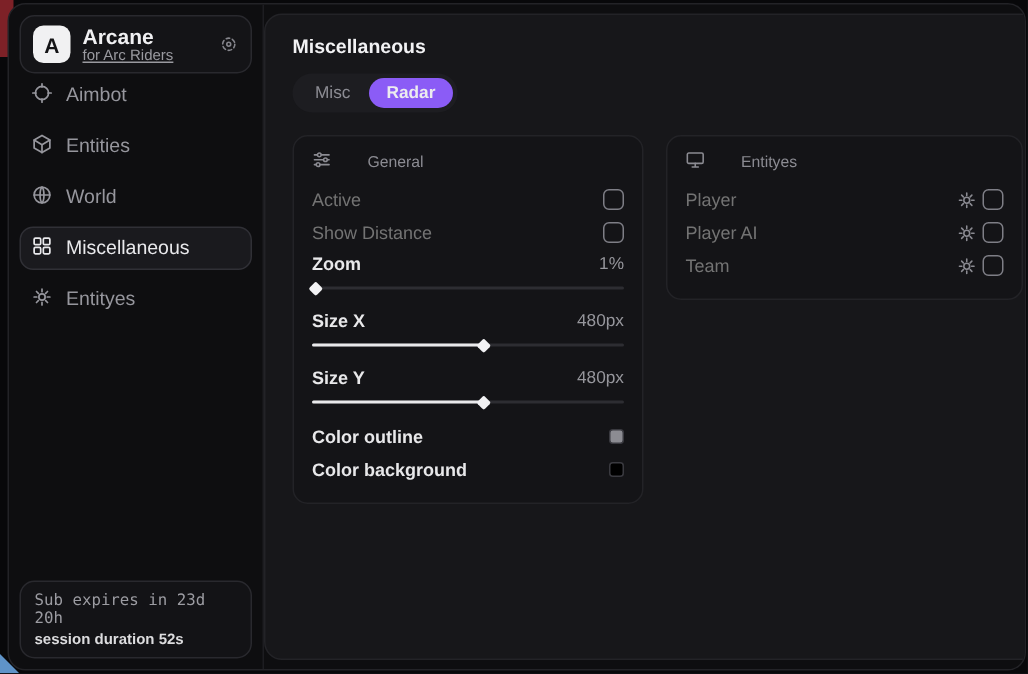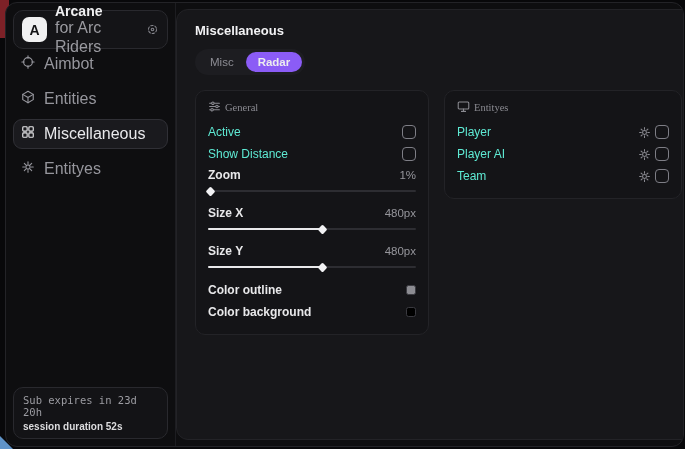--- a/index.html
+++ b/index.html
@@ -15,27 +15,27 @@
             display:flex; overflow:hidden; }
 
   
   .sidebar { width:170px; flex:none; display:flex; flex-direction:column; padding:7px; border-right:1px solid #1d1d21; }
   .logo-card { display:flex; align-items:center; gap:8px; background:#141417; border:1px solid #29292e;
                border-radius:10px; padding:6px 8px; height:39px; }
   .logo-box { width:25px; height:25px; background:#f1f1f2; border-radius:7px; color:#141416;
               font-weight:bold; font-size:14px; display:flex; align-items:center; justify-content:center; }
   .logo-text { flex:1; line-height:1.15; }
   .logo-title { color:#f0f0f2; font-size:14px; font-weight:bold; }
-  .logo-sub { color:#9a9aa0; font-size:16px; }
+  .logo-sub { color:#9a9aa0; font-size:10px;text-decoration:underline; }
   .sync { color:#85858c; display:flex; }
 
   .category { color:#77777e; font-size:10px; margin:12px 0 4px 7px; }
 
   .nav { display:flex; flex-direction:column; gap:5px; }
-  .nav-item { display:flex; align-items:center; gap:9px; color:#96969d; font-size:16px;
+  .nav-item { display:flex; align-items:flex-start; gap:9px; color:#96969d; font-size:13px;
               padding:5px 7px; border:1px solid transparent; border-radius:9px; cursor:pointer; }
   .nav-item.active { background:#1a1a1e; border-color:#303036; color:#e9e9ec; }
   .nav-item svg { flex:none; }
 
   .sidebar-spacer { flex:1; }
   .sub-card { background:#131316; border:1px solid #29292e; border-radius:10px; padding:6px 9px; }
   .sub-line1 { font-family:"DejaVu Sans Mono", monospace; color:#9c9ca2; font-size:10.5px; }
   .sub-line2 { color:#dcdcde; font-size:10px; margin-top:3px; font-weight:bold; }
 
   
@@ -45,25 +45,25 @@
 
   .tabs { display:inline-flex; align-items:flex-start; background:#1d1d21; border-radius:999px;
           padding:3px; margin-top:11px; align-self:flex-start; }
   .tab { font-size:11.5px; color:#8c8c93; padding:4px 12px; border-radius:999px; cursor:pointer; }
   .tab.active { background:#8b5cf6; color:#ececef; font-weight:bold; }
 
   .cards { display:flex; gap:15px; margin-top:15px; align-items:flex-start; }
   .card { background:#141417; border:1px solid #232327; border-radius:10px; padding:9px 12px 11px; }
   .card-general { width:234px; }
   .card-entities { width:238px; }
-  .card-header { display:flex; align-items:center; gap:4px; color:#8b8b92;
-                 font-family:Liberation Serif, serif; font-size:10.5px; margin-bottom:6px;text-align:center; }
+  .card-header { display:flex; align-items:center; gap:24px; color:#8b8b92;
+                 font-family:Liberation Sans, sans-serif; font-size:10.5px; margin-bottom:6px;text-align:center; }
 
   .row { display:flex; align-items:center; justify-content:space-between; height:22px; }
-  .lbl-dim { color:#5eead4; font-size:12px; }
+  .lbl-dim { color:#737373; font-size:12px; }
   .lbl-bright { color:#e8e8ea; font-size:12px; font-weight:bold; }
   .val { color:#96969c; font-size:11.5px; }
 
   .checkbox { width:14px; height:14px; border:1.5px solid #7e7e86; border-radius:4px; background:transparent; cursor:pointer; }
 
   .slider-group { margin-bottom:7px; }
   .slider { position:relative; height:10px; margin-top:1px; cursor:pointer; }
   .slider .track { position:absolute; left:0; right:0; top:4px; height:2px; background:#2d2d32; border-radius:2px; }
   .slider .fill { position:absolute; left:0; top:4px; height:2px; background:#e9e9eb; border-radius:2px; }
   .slider .thumb { position:absolute; top:1.5px; width:7px; height:7px; background:#f2f2f4;
@@ -113,20 +113,29 @@
       </div>
       <div class="nav-item">
         <span>
           <svg class="ic" width="14" height="14" viewBox="0 0 16 16">
               <path d="M8 1.5 14 5v6l-6 3.5L2 11V5z"></path>
               <path d="M2 5l6 3.5L14 5M8 8.5V14.5"></path>
             </svg>
         </span>
         <span>Entities</span>
       </div>
+      <div class="nav-item">
+        <span>
+          <svg class="ic" width="14" height="14" viewBox="0 0 16 16">
+              <circle cx="8" cy="8" r="6"></circle>
+              <path d="M2 8h12M8 2c-2 2-2 10 0 12M8 2c2 2 2 10 0 12"></path>
+            </svg>
+        </span>
+        <span>World</span>
+      </div>
       <div class="nav-item active">
         <span>
           <svg class="ic" width="14" height="14" viewBox="0 0 16 16">
               <rect x="2" y="2" width="5" height="5" rx="1"></rect>
               <rect x="9" y="2" width="5" height="5" rx="1"></rect>
               <rect x="2" y="9" width="5" height="5" rx="1"></rect>
               <rect x="9" y="9" width="5" height="5" rx="1"></rect>
             </svg>
         </span>
         <span>Miscellaneous</span>

